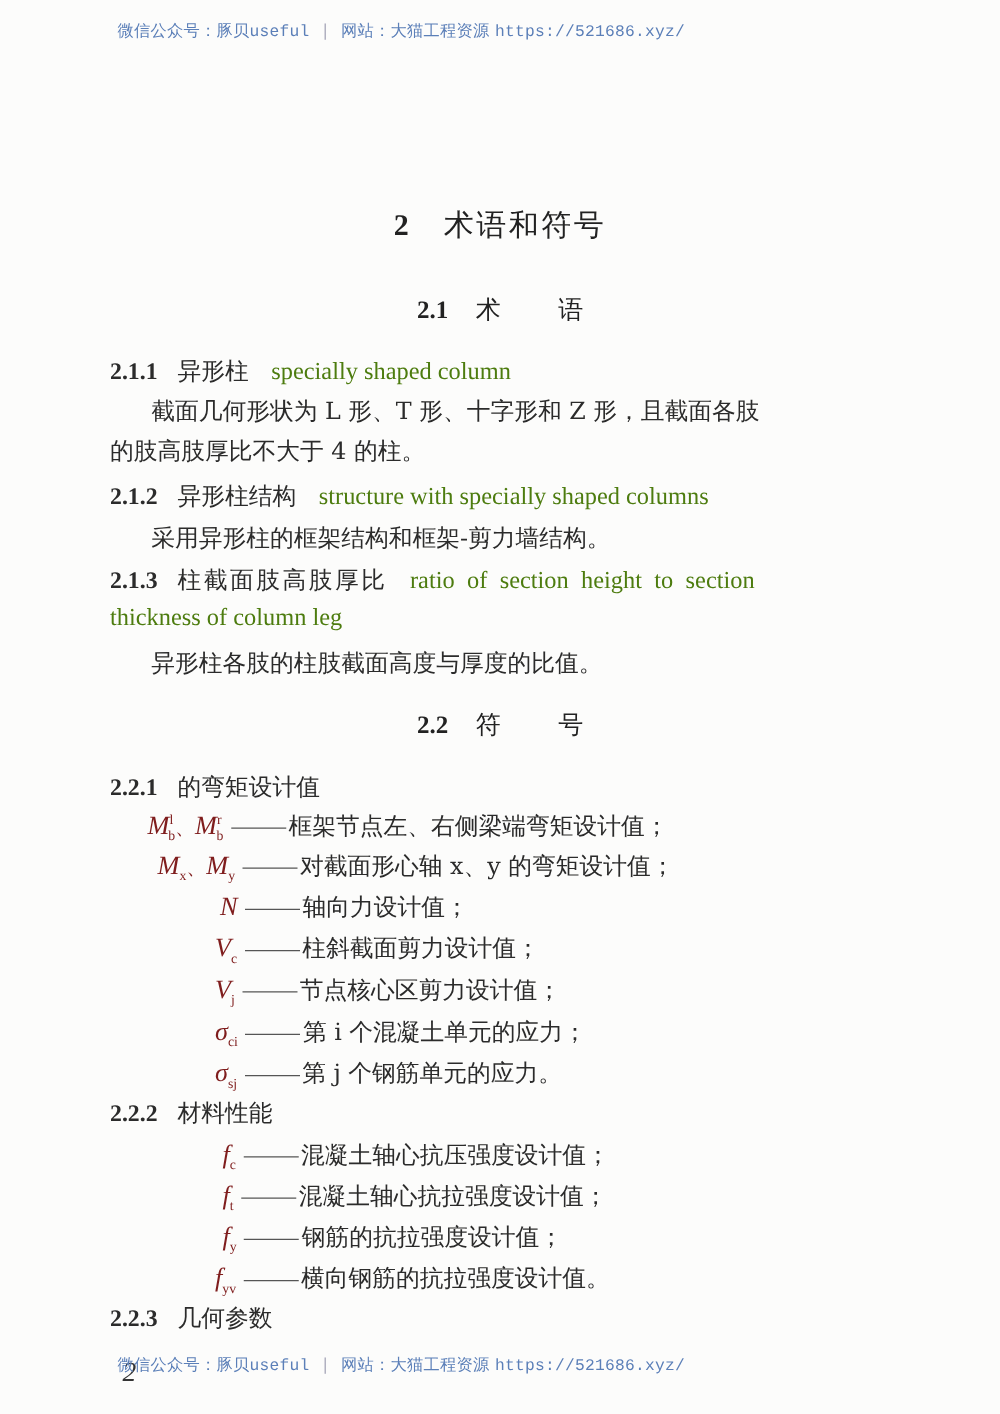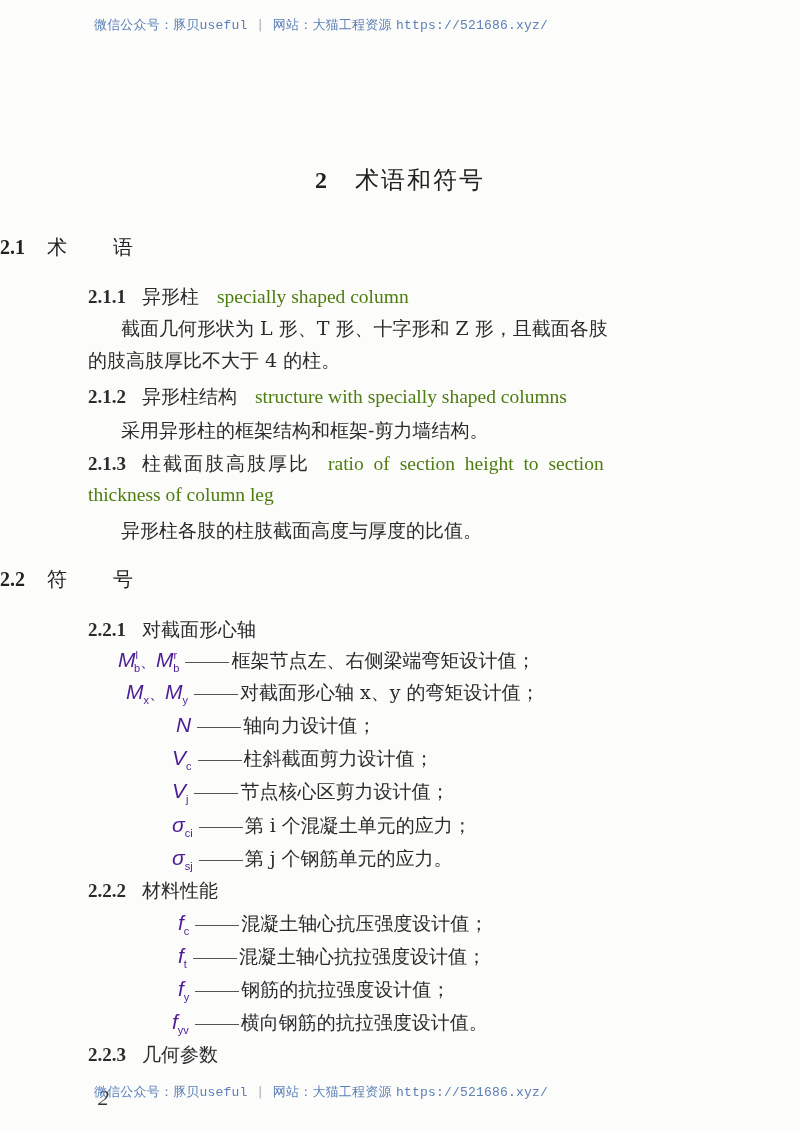--- a/index.html
+++ b/index.html
@@ -18,30 +18,30 @@
     .page-number {
       position: absolute; left: 98px; top: 1085px; font-size: 22px; font-style: italic;
       font-family: "Liberation Serif", serif; color: #333;
     }
     .chapter-title {
       position: absolute; top: 164px; left: 0; width: 800px; text-align: center;
       font-size: 24px; letter-spacing: 2px; color: #222;
     }
     .chapter-title .num { font-weight: bold; font-family: "Liberation Serif", serif; margin-right: 26px; }
     .section-title {
-      position: absolute; left: 0; width: 800px; text-align: left; font-size: 20px; color: #222;
+      position: absolute; left: 0; width: 800px; text-align: center; font-size: 20px; color: #222;
     }
     .section-title .num { font-weight: bold; font-family: "Liberation Serif", serif; margin-right: 22px; }
     .section-title .gap { display: inline-block; width: 46px; }
     .line { position: absolute; left: 88px; font-size: 19px; white-space: nowrap; color: #2b2b2b; }
     .line.indent { left: 121px; }
     .clause-num { font-weight: bold; font-family: "Liberation Serif", serif; margin-right: 16px; }
     .en { font-family: "Liberation Serif", serif; font-size: 19.5px; color: #4d7c0f; margin-left: 18px; }
     .sym-row { position: absolute; font-size: 19px; white-space: nowrap; color: #2b2b2b; }
-    .sym { font-family: Liberation Sans, sans-serif; font-style: italic; font-size: 21px; color: #4c1d95; display: inline-block; text-align: right; }
+    .sym { font-family: Liberation Serif, serif; font-style: italic; font-size: 21px; color: #7f1d1d; display: inline-block; text-align: right; }
     .sym sub, .sym sup { font-size: 11px; font-style: normal; }
     .dash { display: inline-block; width: 44px; border-top: 1px solid #555; vertical-align: middle; margin: 0 2px 0 6px; }
   </style>
 </head>
 <body>
 
 <div class="watermark wm-top">
   <span>微信公众号：豚贝</span><span class="mono">useful</span>
   <span style="color:#aab;margin:0 6px">|</span>
   <span>网站：大猫工程资源</span>
@@ -71,21 +71,21 @@
   <span class="clause-num">2.1.3</span><span style="letter-spacing:2px">柱截面肢高肢厚比</span><span class="en" style="word-spacing:5px">ratio of section height to section</span>
 </div>
 <div class="line" style="top:483px"><span class="en" style="margin-left:0">thickness of column leg</span></div>
 <div class="line indent" style="top:518px">异形柱各肢的柱肢截面高度与厚度的比值。</div>
 
 <div class="section-title" style="top:566px">
   <span class="num">2.2</span><span>符</span><span class="gap"></span><span>号</span>
 </div>
 
 <div class="line" style="top:617px">
-  <span class="clause-num">2.2.1</span><span>对截面形心轴</span>
+  <span class="clause-num">2.2.1</span><span>的弯矩设计值</span>
 </div>
 
 <div class="sym-row" style="top:648px;left:118px">
   <span class="sym"><span>M</span><sup style="margin-right:-4px">l</sup><sub>b</sub><span style="font-style:normal;font-size:16px">、</span><span>M</span><sup style="margin-right:-4px">r</sup><sub>b</sub></span><span class="dash"></span><span>框架节点左、右侧梁端弯矩设计值；</span>
 </div>
 <div class="sym-row" style="top:680px;left:126px">
   <span class="sym"><span>M</span><sub>x</sub><span style="font-style:normal;font-size:16px">、</span><span>M</span><sub>y</sub></span><span class="dash"></span><span>对截面形心轴 x、y 的弯矩设计值；</span>
 </div>
 <div class="sym-row" style="top:713px;left:176px">
   <span class="sym"><span>N</span></span><span class="dash"></span><span>轴向力设计值；</span>

